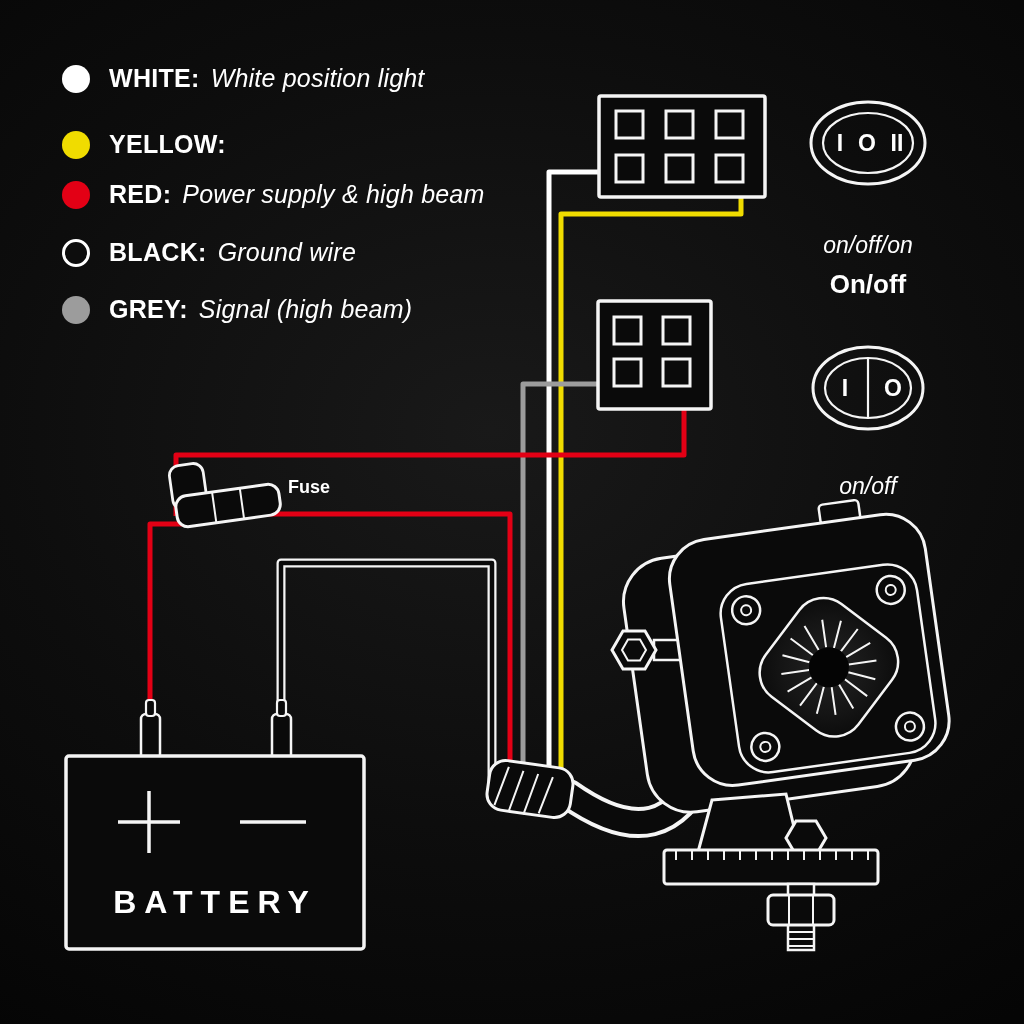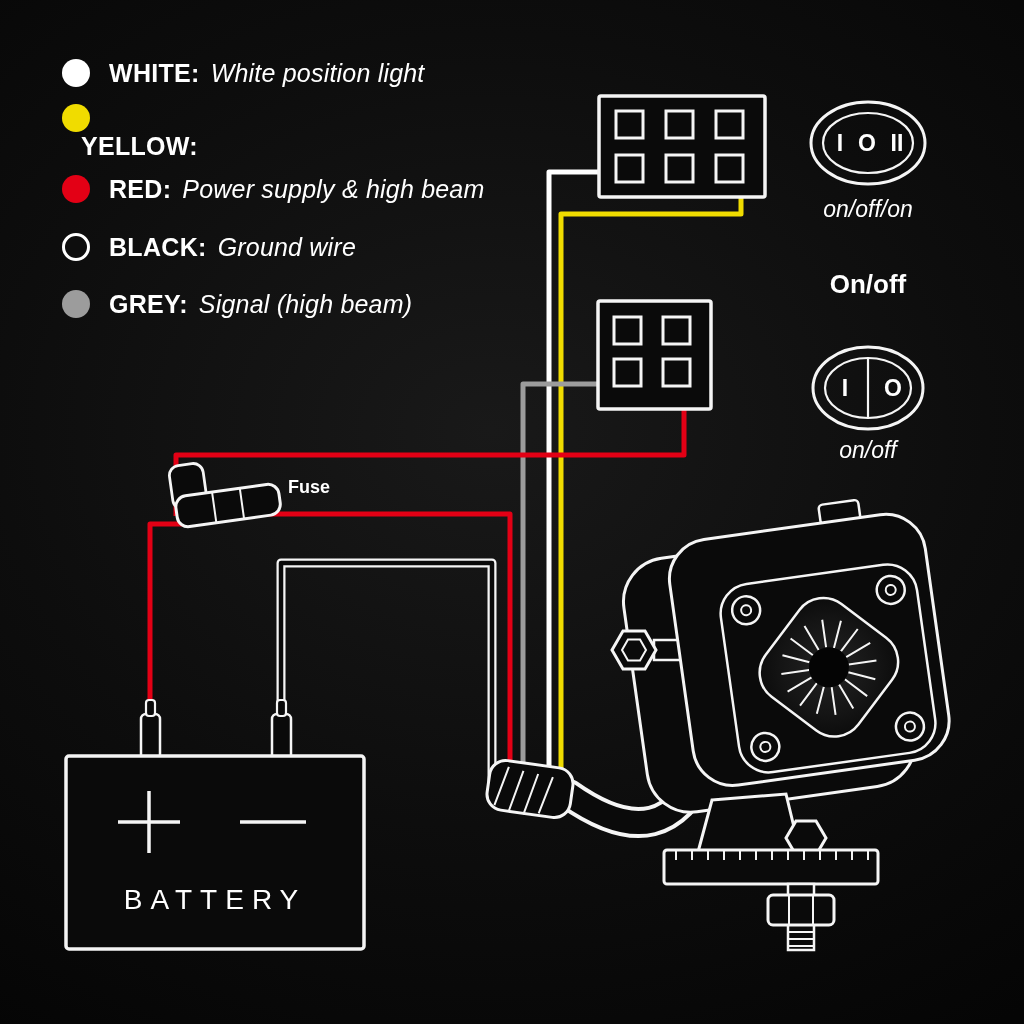--- a/index.html
+++ b/index.html
@@ -3,36 +3,36 @@
 <meta charset="utf-8">
 <style>
   html,body{margin:0;padding:0;background:#000;}
   #stage{
     position:relative;width:1024px;height:1024px;overflow:hidden;
     background:radial-gradient(900px 720px at 48% 42%, #191919 0%, #0d0d0d 55%, #050505 100%);
     font-family:"Liberation Sans","DejaVu Sans",sans-serif;color:#fff;
   }
   svg{position:absolute;left:0;top:0;}
   
-  .legend-row{position:absolute;left:62px;display:flex;align-items:flex-start;height:34px;}
+  .legend-row{position:absolute;left:62px;display:flex;align-items:flex-end;height:34px;}
   .dot{width:28px;height:28px;border-radius:50%;box-sizing:border-box;flex:0 0 auto;}
   .dot-white{background:#ffffff;}
   .dot-yellow{background:#f0dc00;}
   .dot-red{background:#e30015;}
   .dot-black{background:#0d0d0d;border:3.5px solid #fff;}
   .dot-grey{background:#9c9c9c;}
   .lg-label{font-weight:700;font-size:25px;margin-left:19px;letter-spacing:.3px;}
   .lg-desc{font-style:italic;font-size:25px;margin-left:11px;letter-spacing:.2px;}
   
   .sw-title{position:absolute;left:758px;width:220px;text-align:center;font-weight:700;font-size:26px;}
-  .sw-caption{position:absolute;left:758px;width:220px;text-align:center;font-style:italic;font-size:23px;}
+  .sw-caption{position:absolute;left:758px;width:220px;text-align:center;font-style:italic;font-size:23px;margin-top:36px;}
   
   .fuse-label{position:absolute;left:288px;top:477px;font-weight:700;font-size:18px;}
   .battery-label{position:absolute;left:80px;top:884px;width:270px;text-align:center;
-                 font-weight:400;font-size:28px;letter-spacing:8px;}
+                 font-weight:700;font-size:32px;letter-spacing:8px;}
   
   .wire{fill:none;stroke-linejoin:round;stroke-linecap:butt;}
   .outline{fill:#0a0a0a;stroke:#f5f5f5;}
   .thin{fill:none;stroke:#f5f5f5;}
   .sw-mark{font-family:"Liberation Sans","DejaVu Sans",sans-serif;font-weight:700;font-size:23px;fill:#fff;text-anchor:middle;}
 </style>
 </head>
 <body>
 
 <div id="stage">
@@ -174,21 +174,21 @@
       <text x="893" y="396" class="sw-mark">O</text>
     </g>
   </svg>
 
   <div>
     <div class="legend-row" style="top:59px;">
       <span class="dot dot-white"></span>
       <span class="lg-label">WHITE:</span>
       <span class="lg-desc">White position light</span>
     </div>
-    <div class="legend-row" style="top:104px;flex-direction:column;">
+    <div class="legend-row" style="top:125px;">
       <span class="dot dot-yellow"></span>
       <span class="lg-label">YELLOW:</span>
     </div>
     <div class="legend-row" style="top:175px;">
       <span class="dot dot-red"></span>
       <span class="lg-label">RED:</span>
       <span class="lg-desc">Power supply &amp; high beam</span>
     </div>
     <div class="legend-row" style="top:233px;">
       <span class="dot dot-black"></span>

